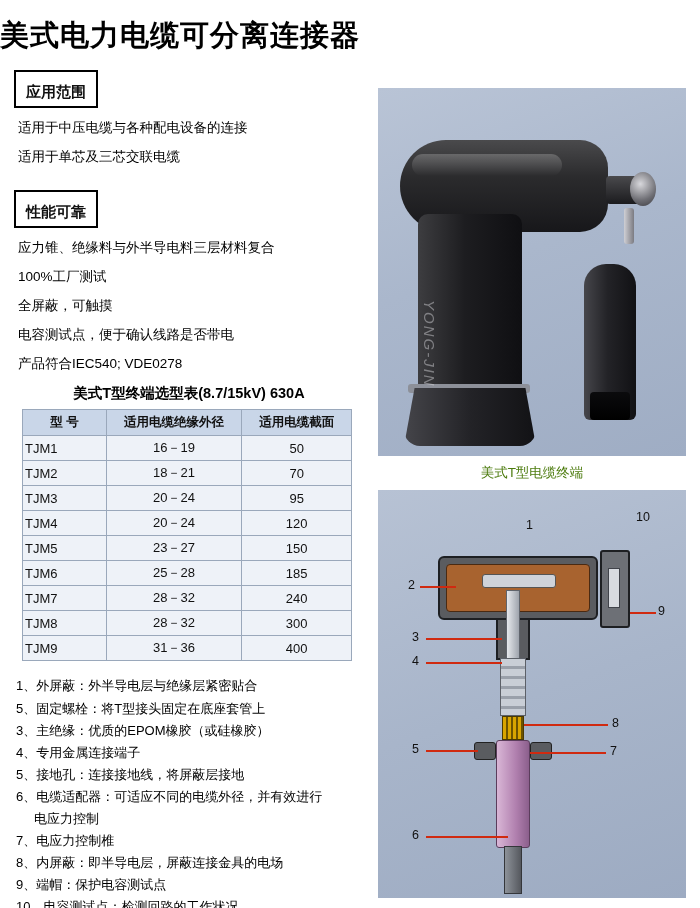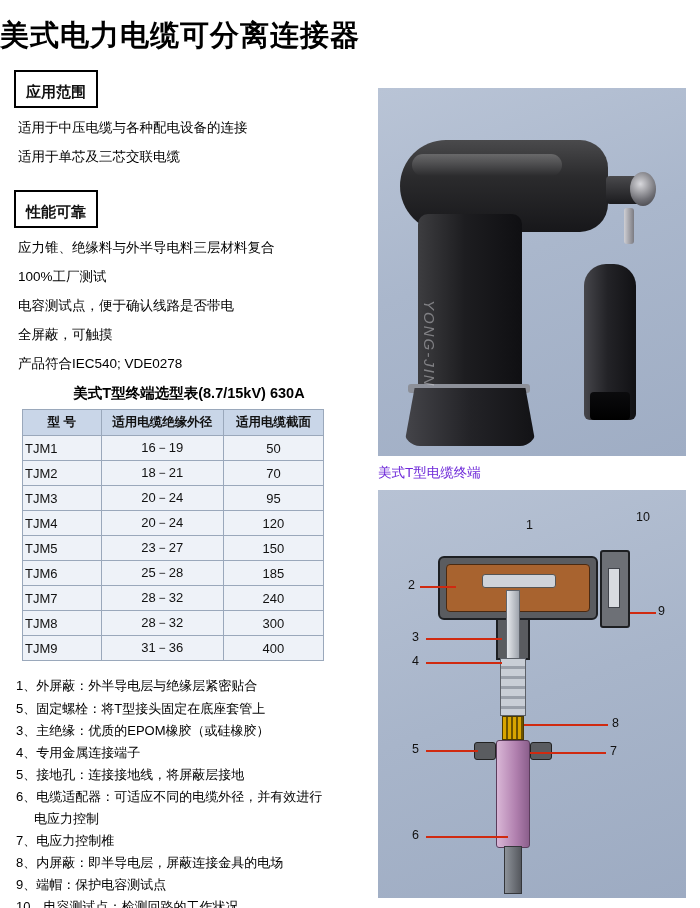--- a/index.html
+++ b/index.html
@@ -51,21 +51,21 @@
   
   .table-caption {
     font-size: 14.5px;
     font-weight: bold;
     text-align: center;
     margin: 10px 0 6px 0;
     color: #000;
   }
   table.spec {
     border-collapse: collapse;
-    width: 302px;
+    width: 330px;
     margin-left: 8px;
     font-size: 13px;
   }
   table.spec th {
     background: #c9d6e8;
     border: 1px solid #9aa8bb;
     font-weight: bold;
     padding: 4px 2px;
     text-align: center;
     font-size: 12.5px;
@@ -178,23 +178,24 @@
     left: 60px; top: 212px;
     color: rgba(220,220,225,.45);
     font-size: 15px;
     letter-spacing: 2px;
     transform: rotate(90deg);
     transform-origin: left top;
     font-style: italic;
   }
   .photo-caption {
     width: 308px;
+    text-align: center;
     font-size: 13.5px;
     margin-top: 8px;
-    color: #6d28d9;
+    color: #4d7c0f;
   }
 
   
   .diagram {
     position: relative;
     width: 308px; height: 408px;
     margin-top: 8px;
     background: linear-gradient(160deg,#b7c2d4 0%, #a8b5ca 50%, #9dabc2 100%);
     overflow: hidden;
   }
@@ -305,22 +306,22 @@
 
     <div class="section-head">应用范围</div>
     <p class="para">适用于中压电缆与各种配电设备的连接</p>
     <p class="para">适用于单芯及三芯交联电缆</p>
 
     <div class="block-gap"></div>
 
     <div class="section-head">性能可靠</div>
     <p class="para">应力锥、绝缘料与外半导电料三层材料复合</p>
     <p class="para">100%工厂测试</p>
+    <p class="para">全屏蔽，可触摸</p>
     <p class="para">电容测试点，便于确认线路是否带电</p>
-    <p class="para">全屏蔽，可触摸</p>
     <p class="para">产品符合IEC540; VDE0278</p>
 
     <div class="table-caption">美式T型终端选型表(8.7/15kV)  630A</div>
 
     <table class="spec">
       <colgroup>
           <col class="c1">
           <col class="c2">
           <col class="c3">
         </colgroup>

